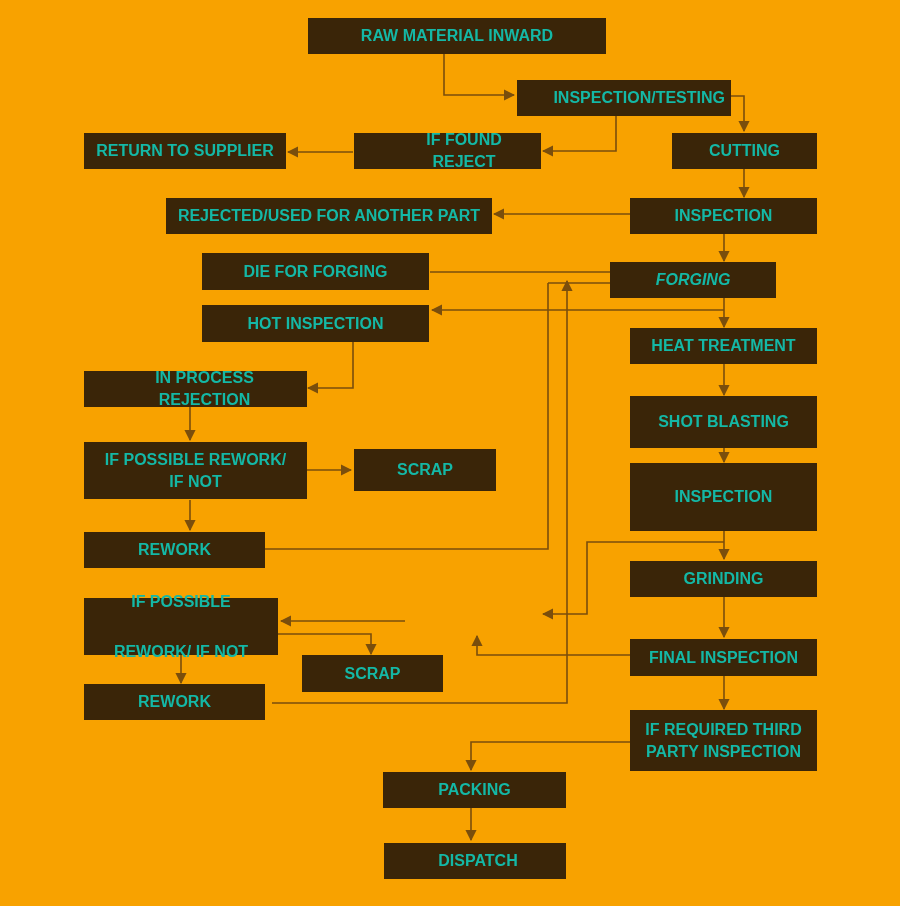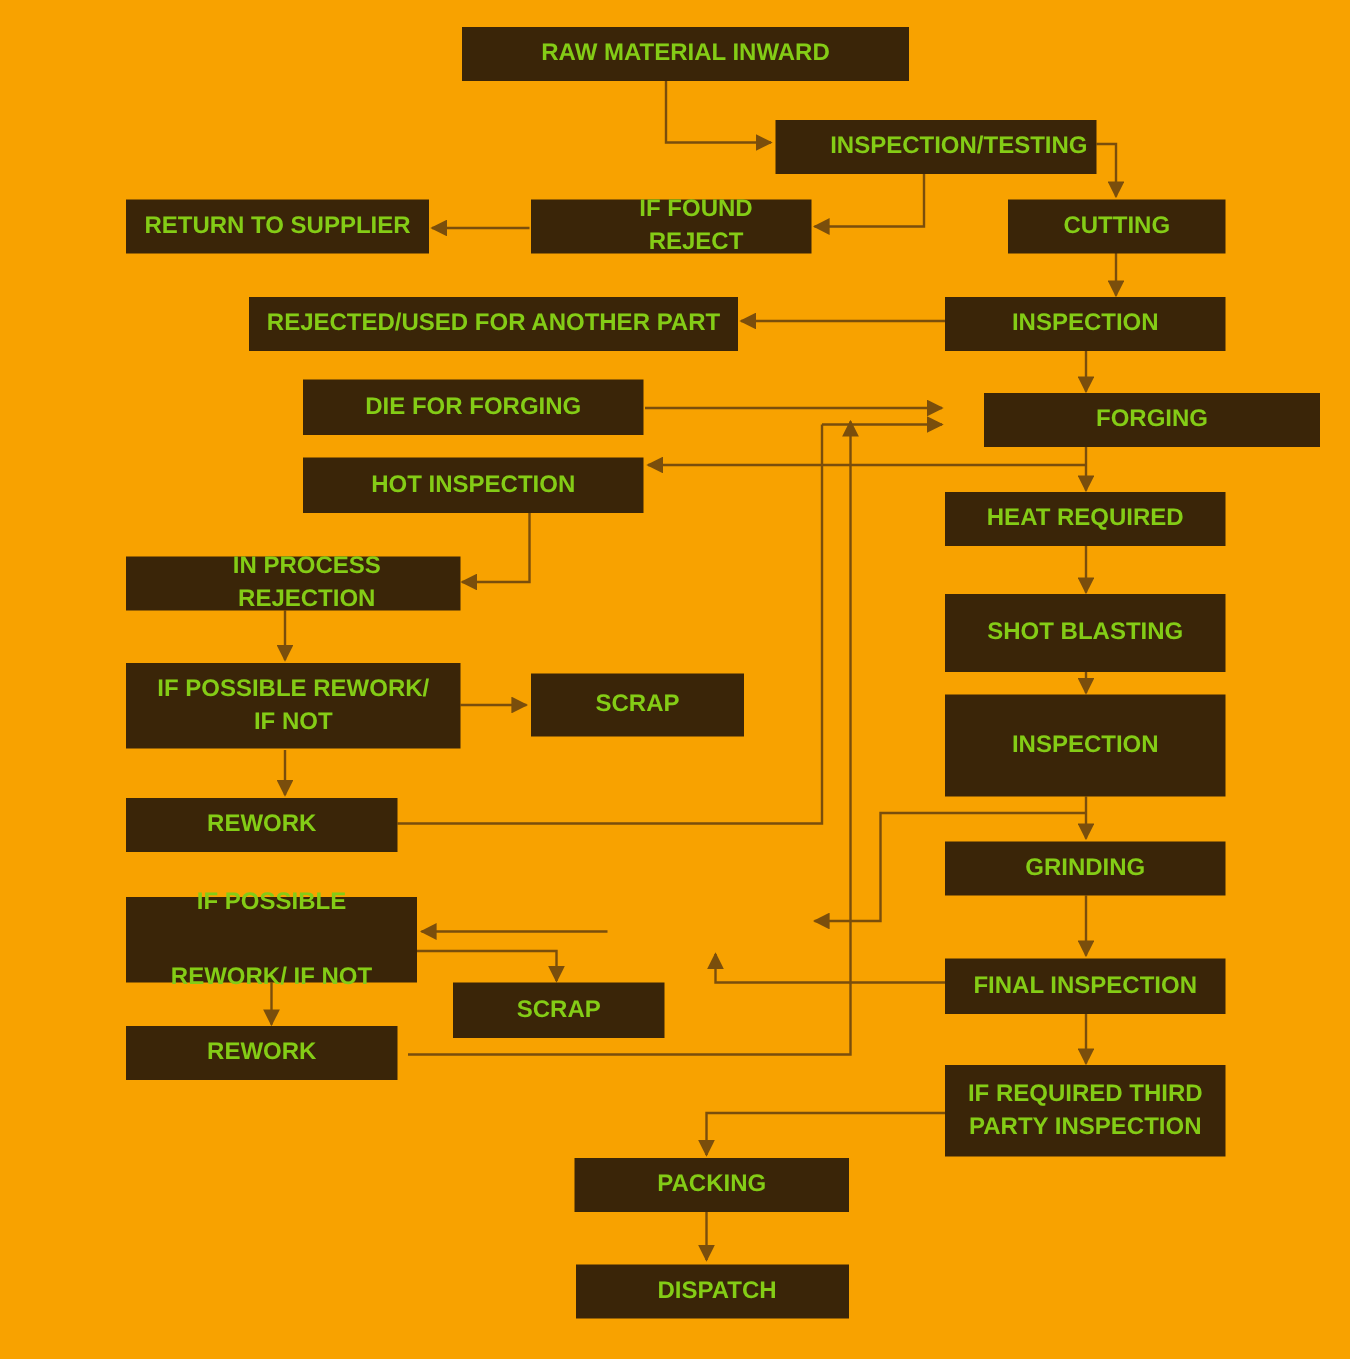--- a/index.html
+++ b/index.html
@@ -8,21 +8,21 @@
     background: #f8a200;
     position: relative;
     overflow: hidden;
     font-family: "Liberation Sans", "DejaVu Sans", sans-serif;
   }
   #canvas { position: absolute; left: 0; top: 0; width: 900px; height: 906px; }
   svg.wires { position: absolute; left: 0; top: 0; width: 900px; height: 906px; pointer-events: none; }
   .box {
     position: absolute;
     background: #3a2508;
-    color: #84cc16;
+    color: #14b8a6;
     font-weight: bold;
     font-size: 16px;
     line-height: 22px;
     display: flex;
     align-items: center;
     justify-content: center;
     text-align: center;
     box-sizing: border-box;
     padding: 0 6px;
     letter-spacing: 0;
@@ -127,30 +127,30 @@
   </div>
 
   <div class="box" style="left:630px;top:198px;width:187px;height:36px;">
     <span>INSPECTION</span>
   </div>
 
   <div class="box" style="left:202px;top:253px;width:227px;height:37px;">
     <span>DIE FOR FORGING</span>
   </div>
 
-  <div class="box" style="left:656px;top:262px;width:224px;height:36px;">
+  <div class="box" style="left:610px;top:262px;width:166px;height:36px;font-style:italic;">
     <span>FORGING</span>
   </div>
 
   <div class="box" style="left:202px;top:305px;width:227px;height:37px;">
     <span>HOT INSPECTION</span>
   </div>
 
   <div class="box" style="left:630px;top:328px;width:187px;height:36px;">
-    <span>HEAT REQUIRED</span>
+    <span>HEAT TREATMENT</span>
   </div>
 
   <div class="box" style="left:84px;top:371px;width:223px;height:36px;padding-left:24px;">
     <span>IN PROCESS REJECTION</span>
   </div>
 
   <div class="box" style="left:630px;top:396px;width:187px;height:52px;">
     <span>SHOT BLASTING</span>
   </div>
 

